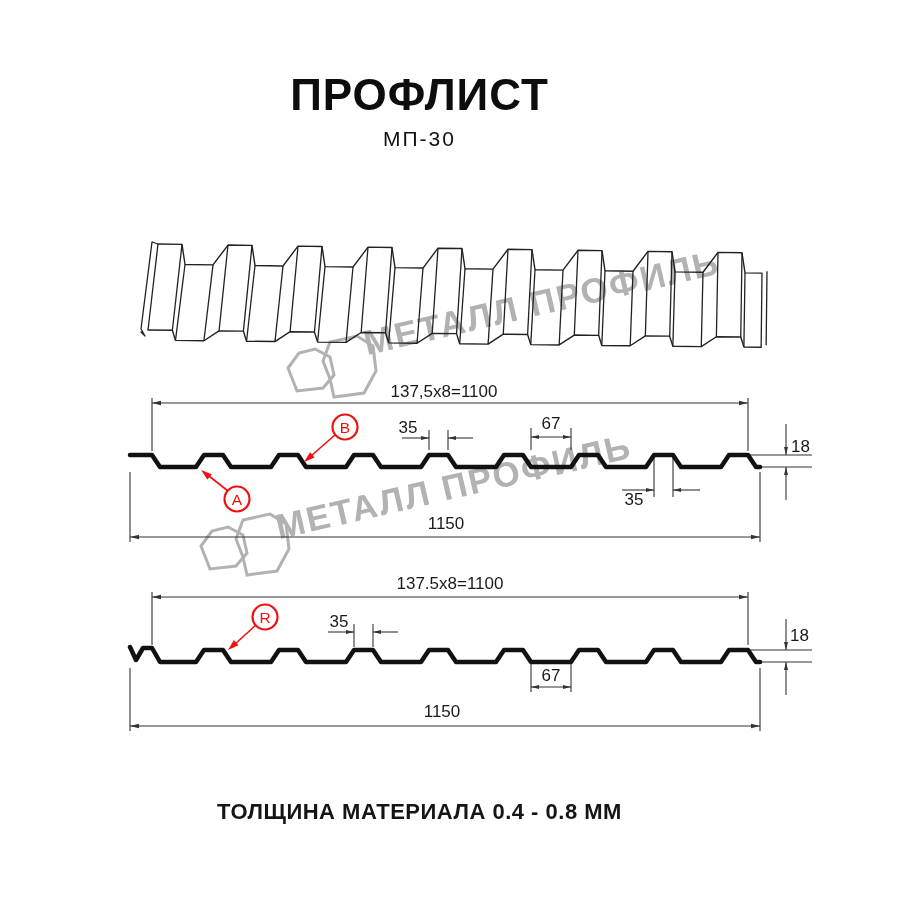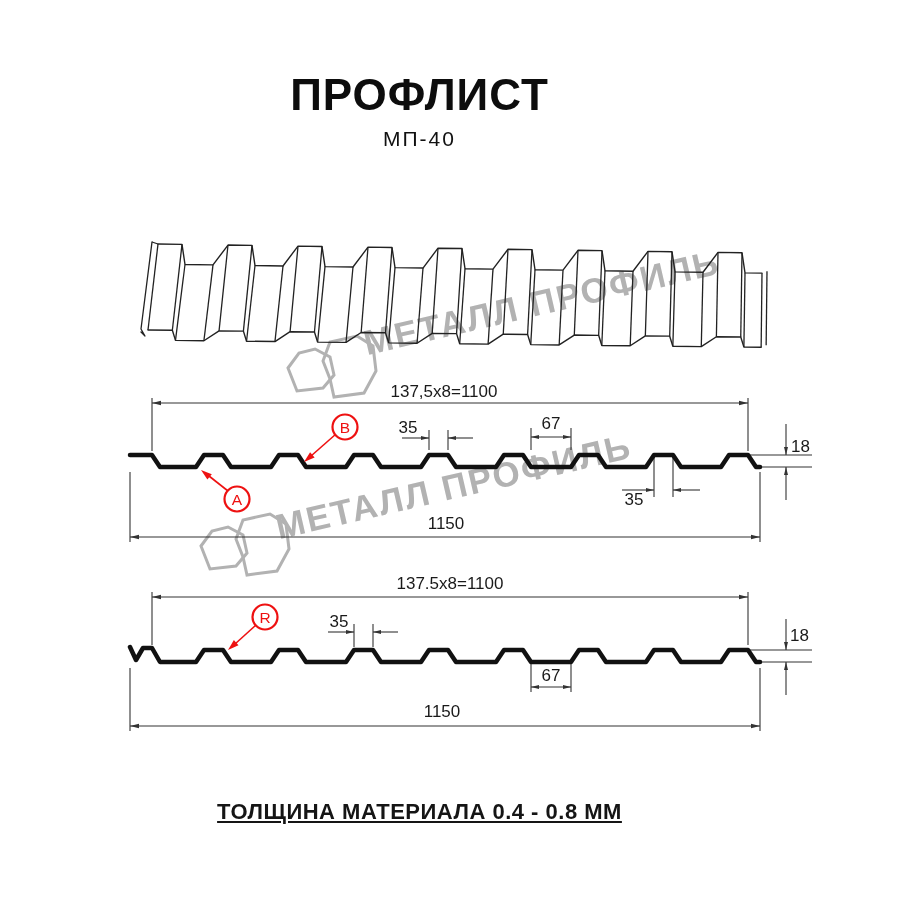--- a/index.html
+++ b/index.html
@@ -3,36 +3,36 @@
 <meta charset="utf-8">
 <style>
   html,body{margin:0;padding:0;background:#fff;}
   .canvas{position:relative;width:839px;height:900px;background:#fff;overflow:hidden;
           font-family:"Liberation Sans",sans-serif;}
   .title{position:absolute;left:0;right:0;top:70px;text-align:center;
          font-size:44px;font-weight:800;letter-spacing:1px;color:#0d0d0d;}
   .subtitle{position:absolute;left:0;right:0;top:127px;text-align:center;
          font-size:21px;font-weight:500;letter-spacing:2px;color:#111;}
   .footer{position:absolute;left:0;right:0;top:799px;text-align:center;
-         font-size:22px;font-weight:600;letter-spacing:.5px;color:#151515;text-decoration:underline;}
+         font-size:22px;font-weight:600;letter-spacing:.5px;color:#151515;}
   .wm{position:absolute;z-index:1;}
   .wm-text{position:absolute;z-index:1;white-space:nowrap;display:inline-block;
          font-size:35px;font-weight:700;letter-spacing:2px;color:#b2b2b2;line-height:35px;
          transform:rotate(-13deg);transform-origin:0 100%;}
   #drawing{position:absolute;left:0;top:0;z-index:2;}
   #drawing text{font-family:"Liberation Sans",sans-serif;font-size:17px;fill:#1a1a1a;}
   #drawing text.red{fill:#ee1111;font-size:15.5px;font-weight:500;}
 </style>
 </head>
 <body>
 
 <div class="canvas">
 
   <div class="title">ПРОФЛИСТ</div>
-  <div class="subtitle">МП-40</div>
+  <div class="subtitle">МП-30</div>
 
   <div class="wm" style="left:283px;top:334px;">
     <svg width="95" height="68" viewBox="0 0 95 68">
       <polygon points="5,34 16,19 32,15 47,23 51,41 40,54 14,57" fill="none" stroke="#b2b2b2" stroke-width="3"></polygon>
       <polygon points="40,27 47,8 74,2 90,12 93,37 81,59 51,63 47,45" fill="none" stroke="#b2b2b2" stroke-width="3"></polygon>
     </svg>
   </div>
   <span class="wm-text" style="left:368px;top:325px;">МЕТАЛЛ ПРОФИЛЬ</span>
 
   <div class="wm" style="left:196px;top:512px;">

